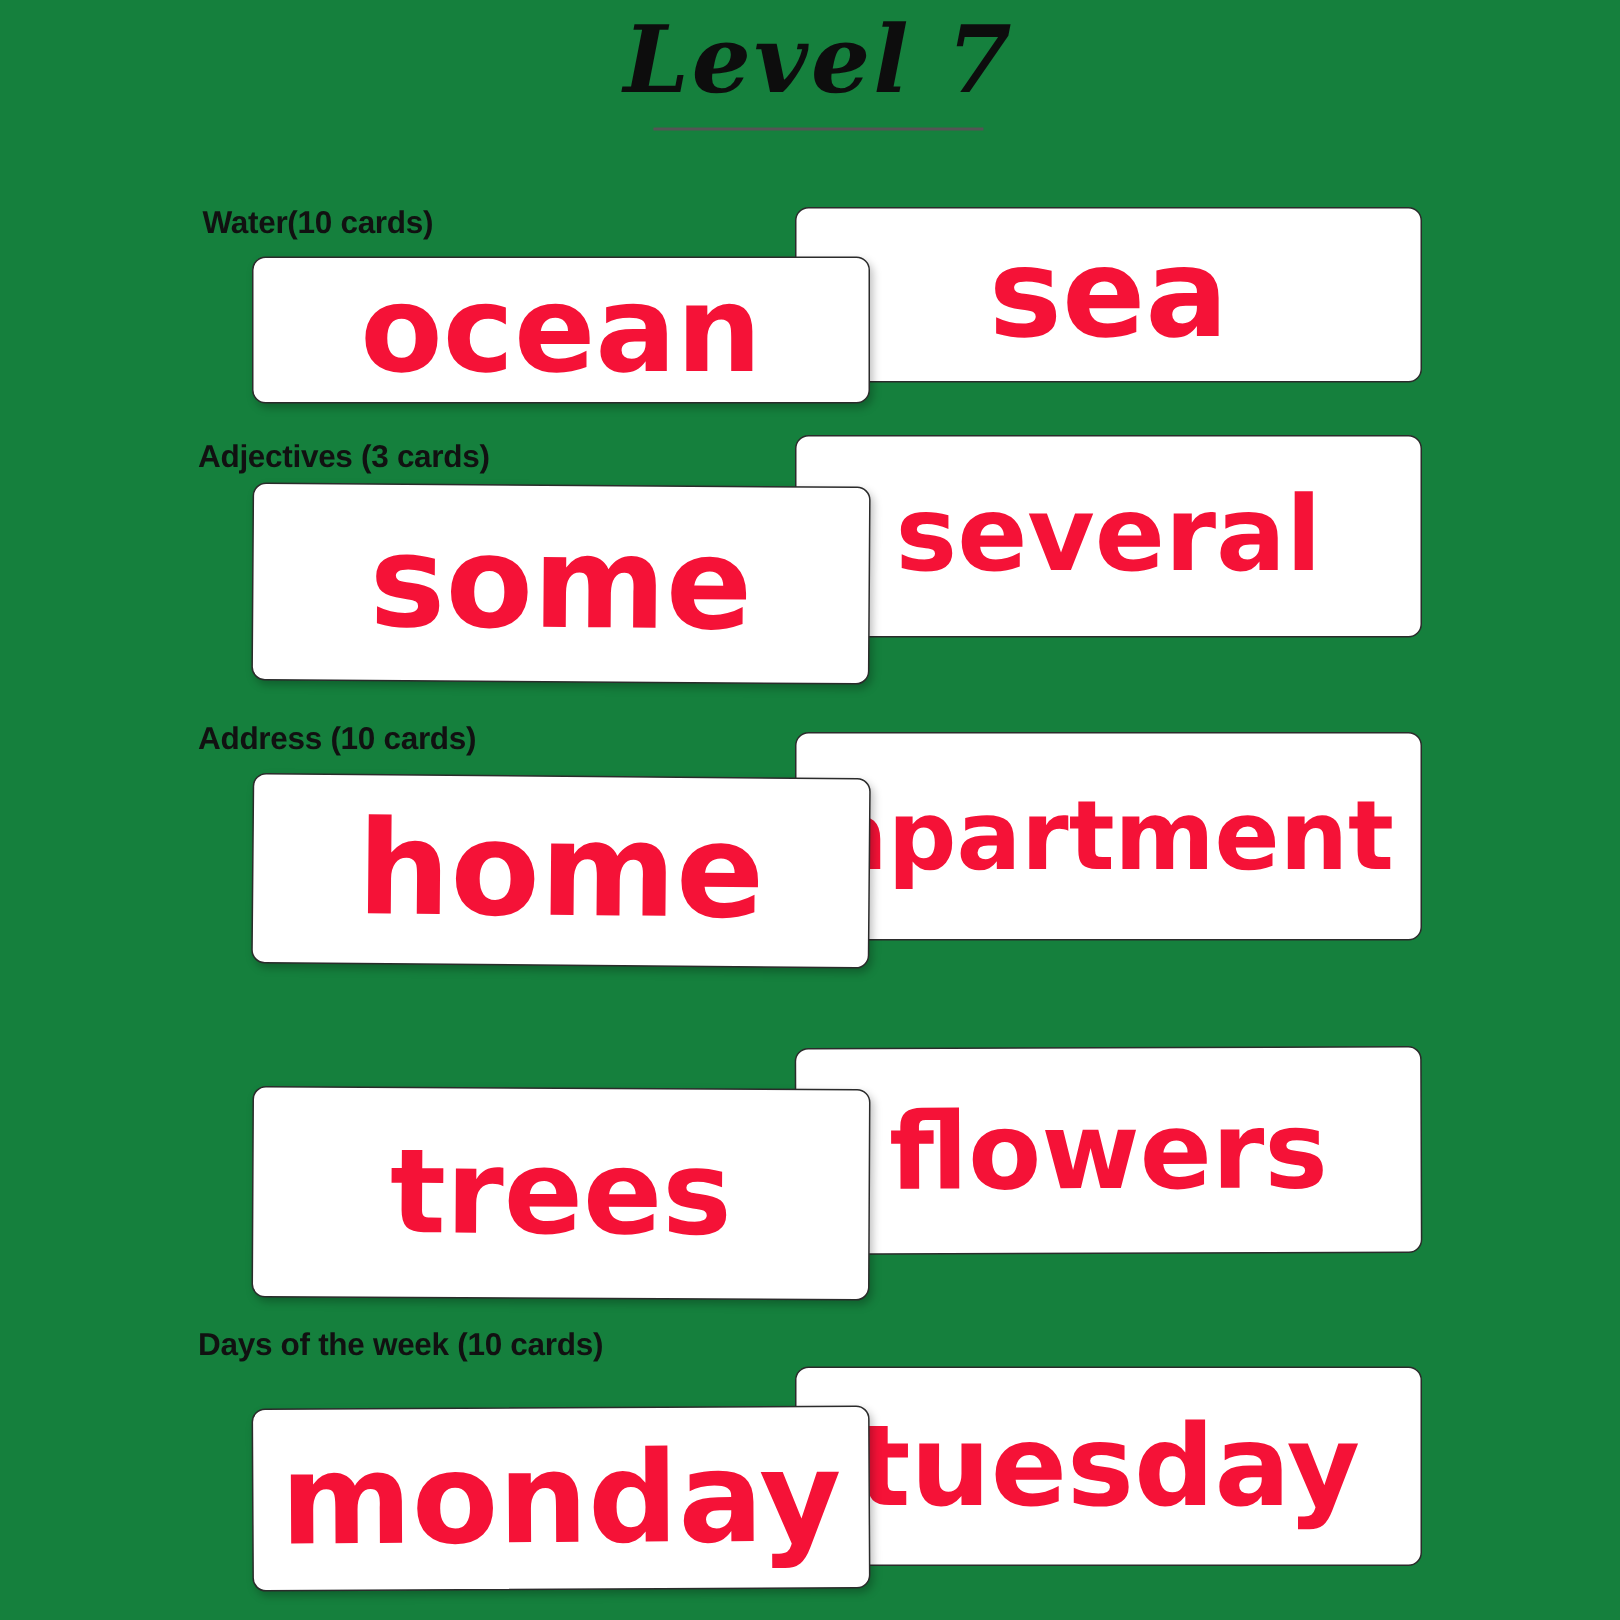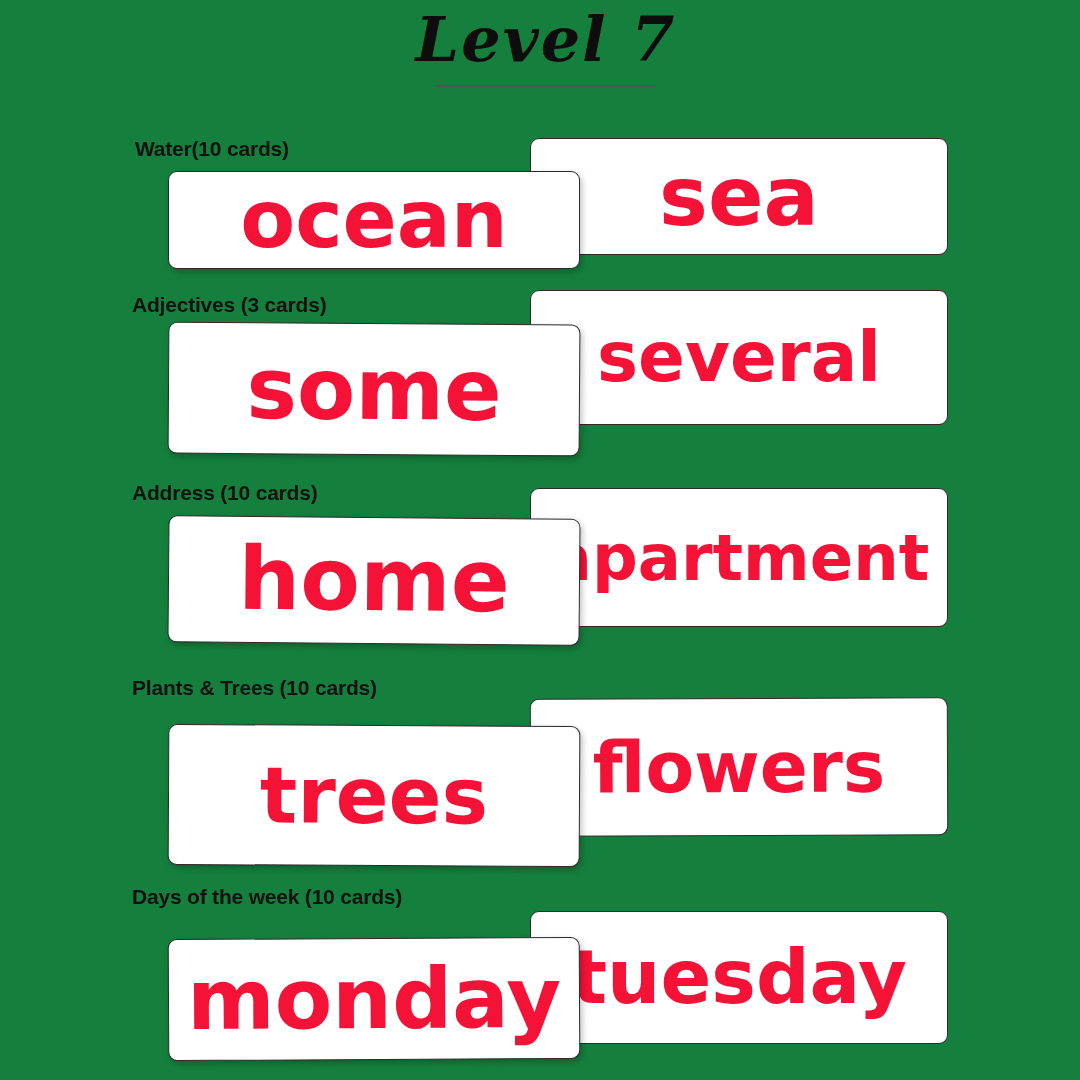--- a/index.html
+++ b/index.html
@@ -126,21 +126,20 @@
     <h2 class="cat-label">Address (10 cards)</h2>
     <div class="card card-right">
       <span class="word w-r3">apartment</span>
     </div>
     <div class="card card-left">
       <span class="word w-l3">home</span>
     </div>
   </section>
 
   <section class="row r4">
-    <h2 class="cat-label">Plants &amp; Trees (10 cards)</h2>
     <div class="card card-right">
       <span class="word w-r4">flowers</span>
     </div>
     <div class="card card-left">
       <span class="word w-l4">trees</span>
     </div>
   </section>
 
   <section class="row r5">
     <h2 class="cat-label">Days of the week (10 cards)</h2>

